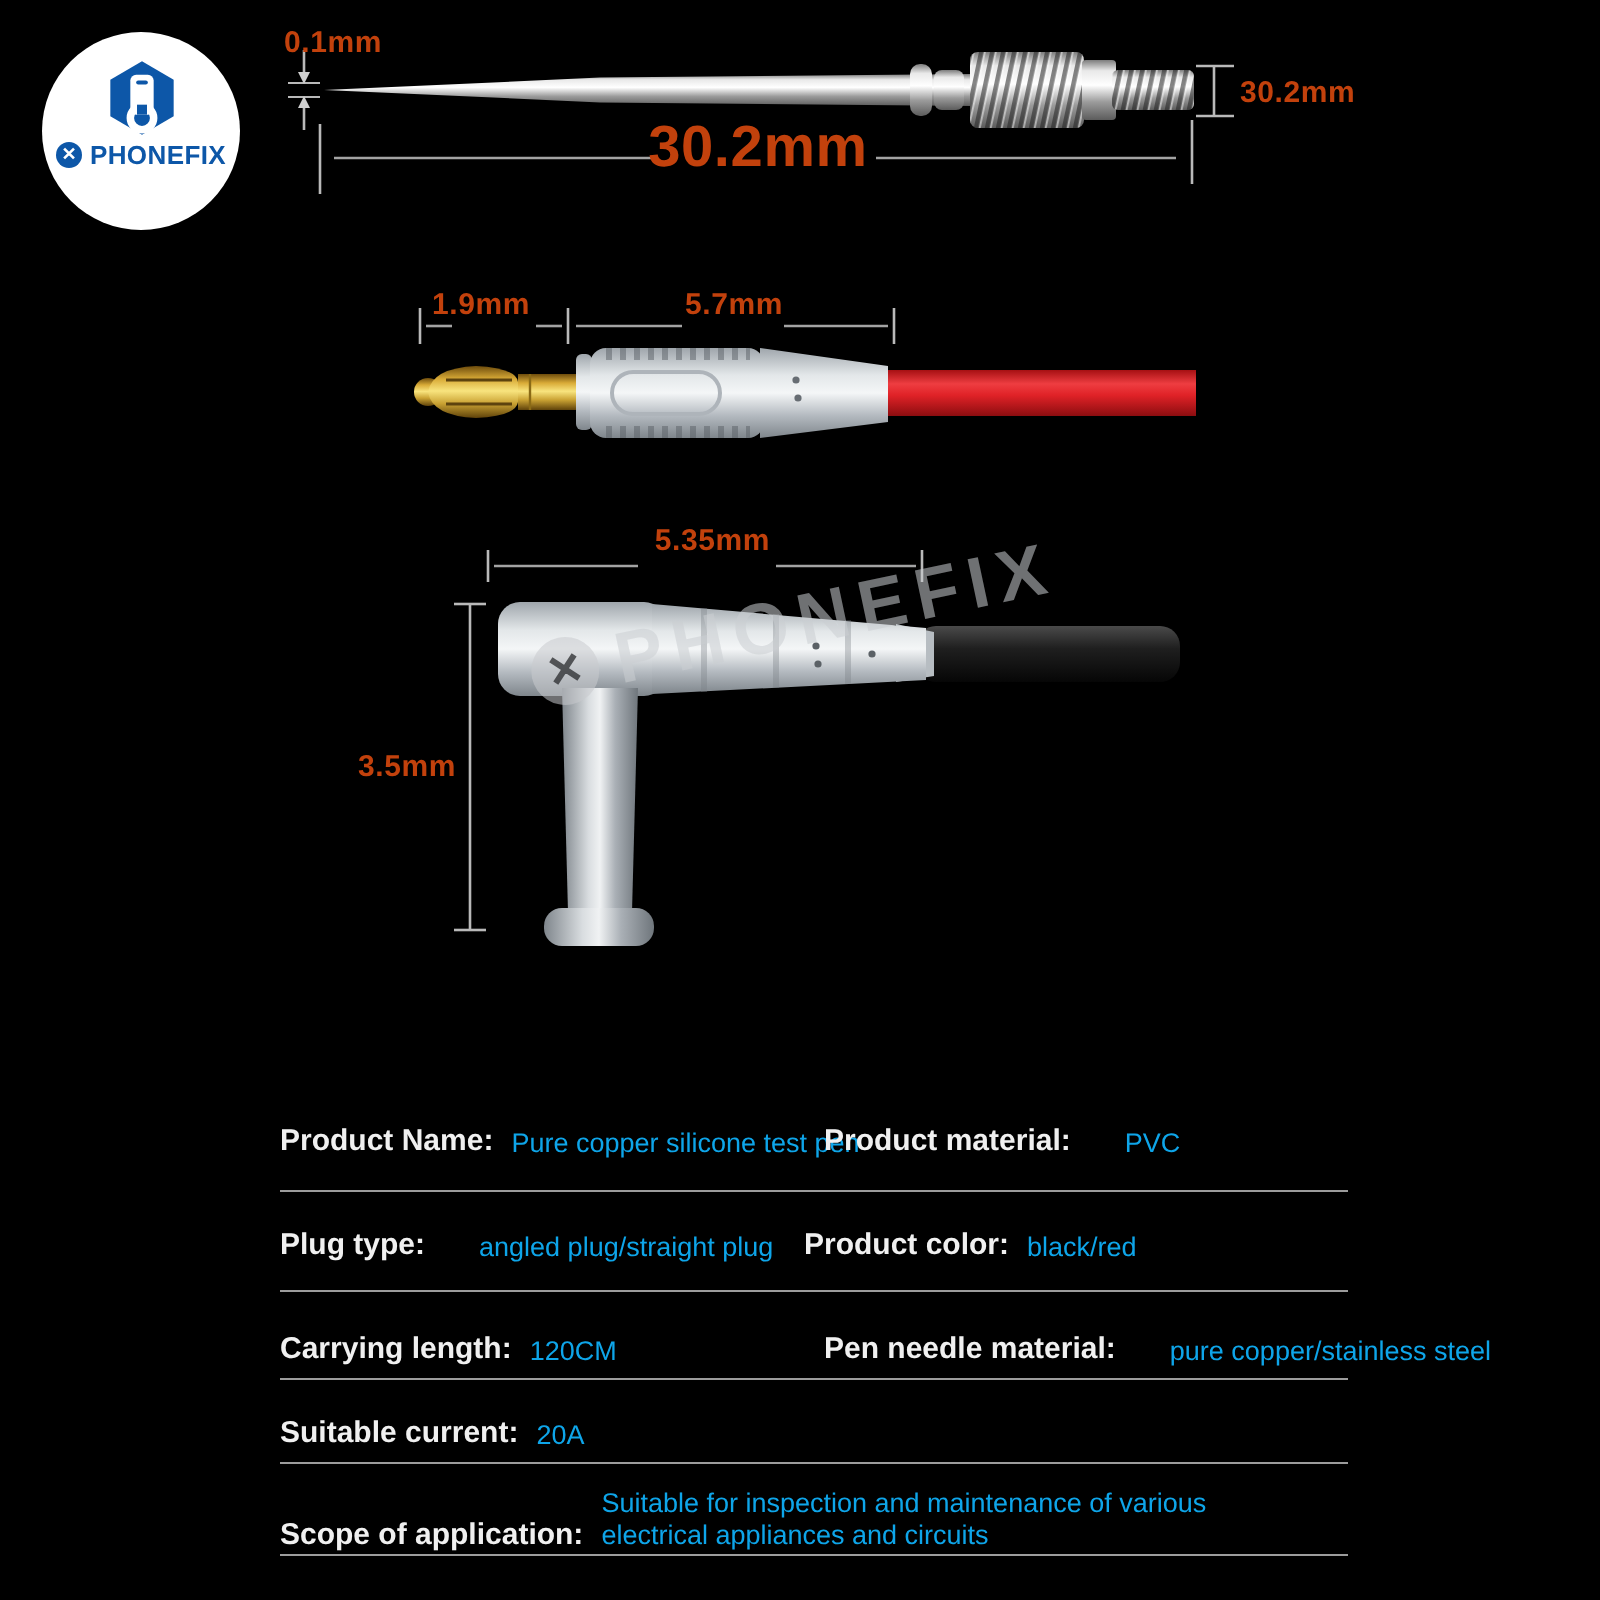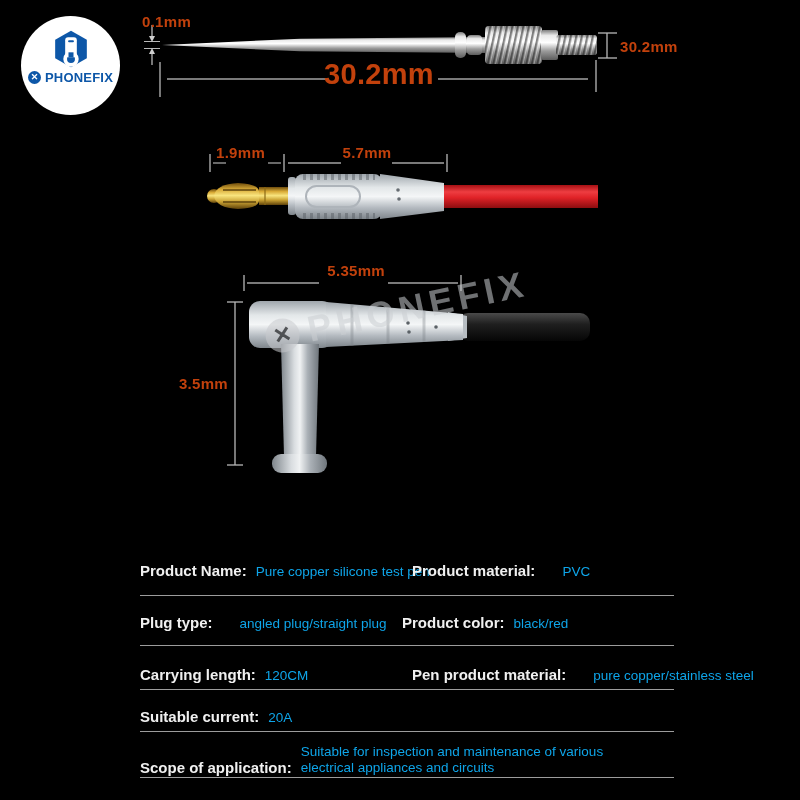--- a/index.html
+++ b/index.html
@@ -231,21 +231,21 @@
       </div>
     </div>
     <div class="divider" style="top:87px"></div>
 
     <div class="spec-row" style="top:108px">
       <div class="spec-col left">
         <span class="spec-label">Carrying length:</span>
         <span class="spec-value">120CM</span>
       </div>
       <div class="spec-col right">
-        <span class="spec-label">Pen product material:</span>
+        <span class="spec-label">Pen needle material:</span>
         <span class="spec-value">pure copper/stainless steel</span>
       </div>
     </div>
     <div class="divider" style="top:131px"></div>
 
     <div class="spec-row" style="top:150px">
       <div class="spec-col left">
         <span class="spec-label">Suitable current:</span>
         <span class="spec-value">20A</span>
       </div>

